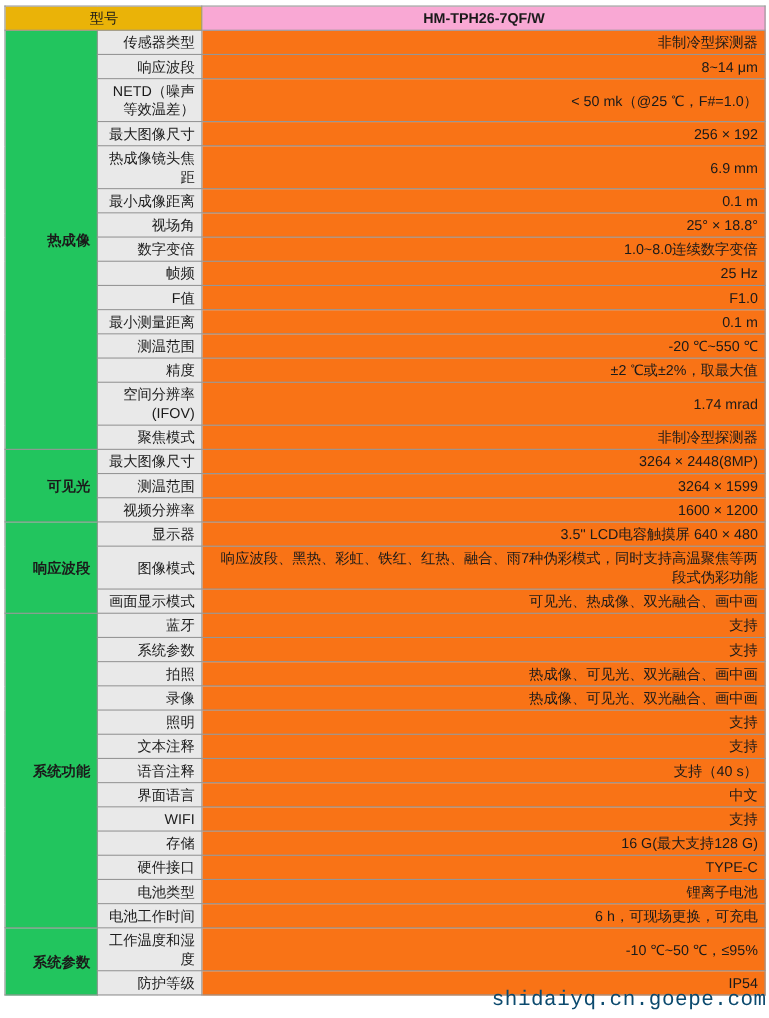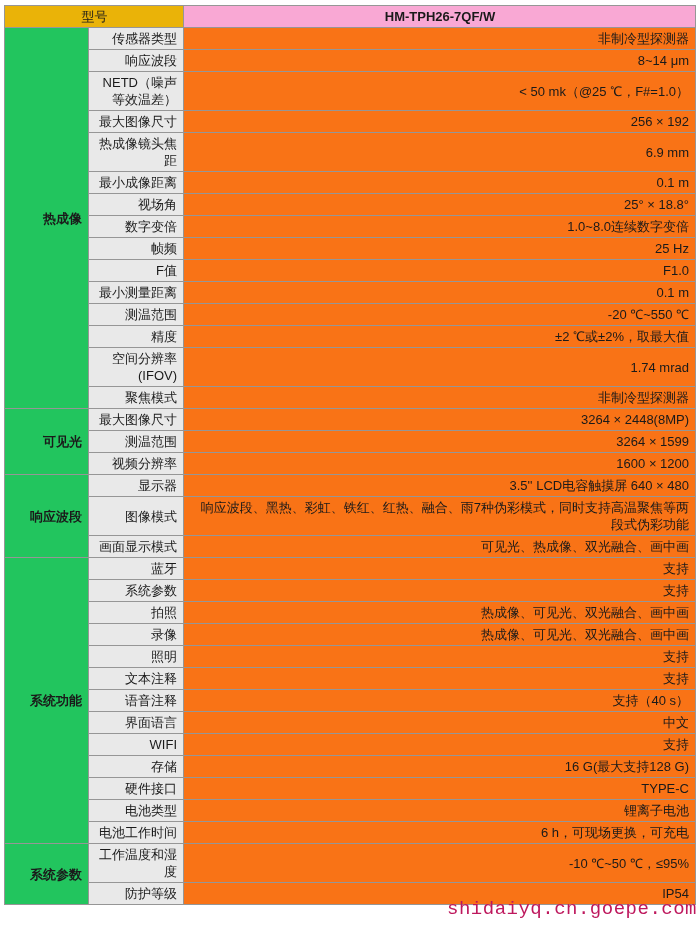--- a/index.html
+++ b/index.html
@@ -57,21 +57,21 @@
     background: #f97316;
     text-align: right;
   }
   .watermark {
     position: absolute;
     right: 2px;
     bottom: 5px;
     font-family: "Liberation Mono", monospace;
     font-size: 19px;
     letter-spacing: 0.5px;
-    color: #be185d;
+    color: #0c4a6e;
     white-space: nowrap;
   }
 </style>
 </head>
 <body>
 
 <table class="spec-table">
   <colgroup>
     <col class="c-section">
     <col class="c-label">

